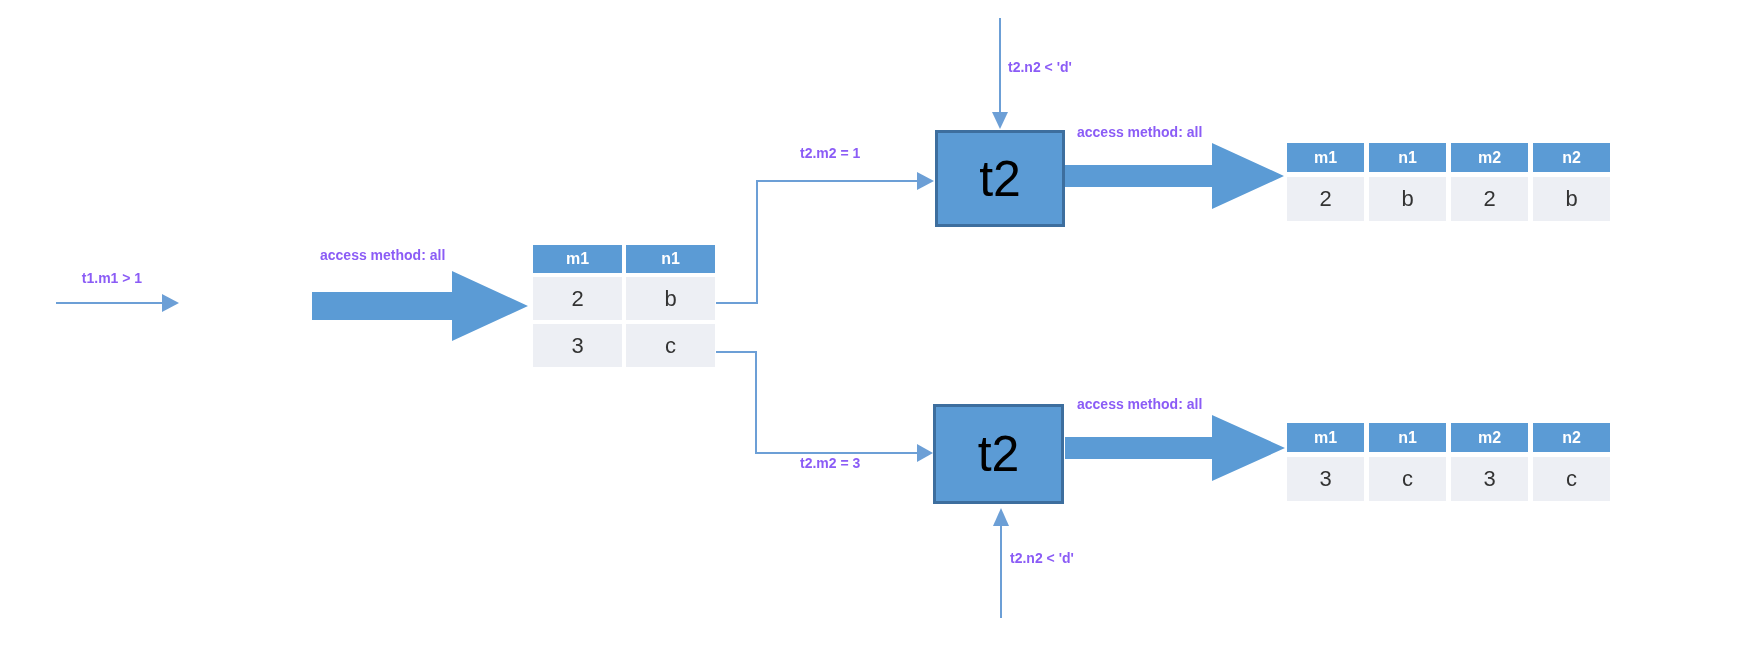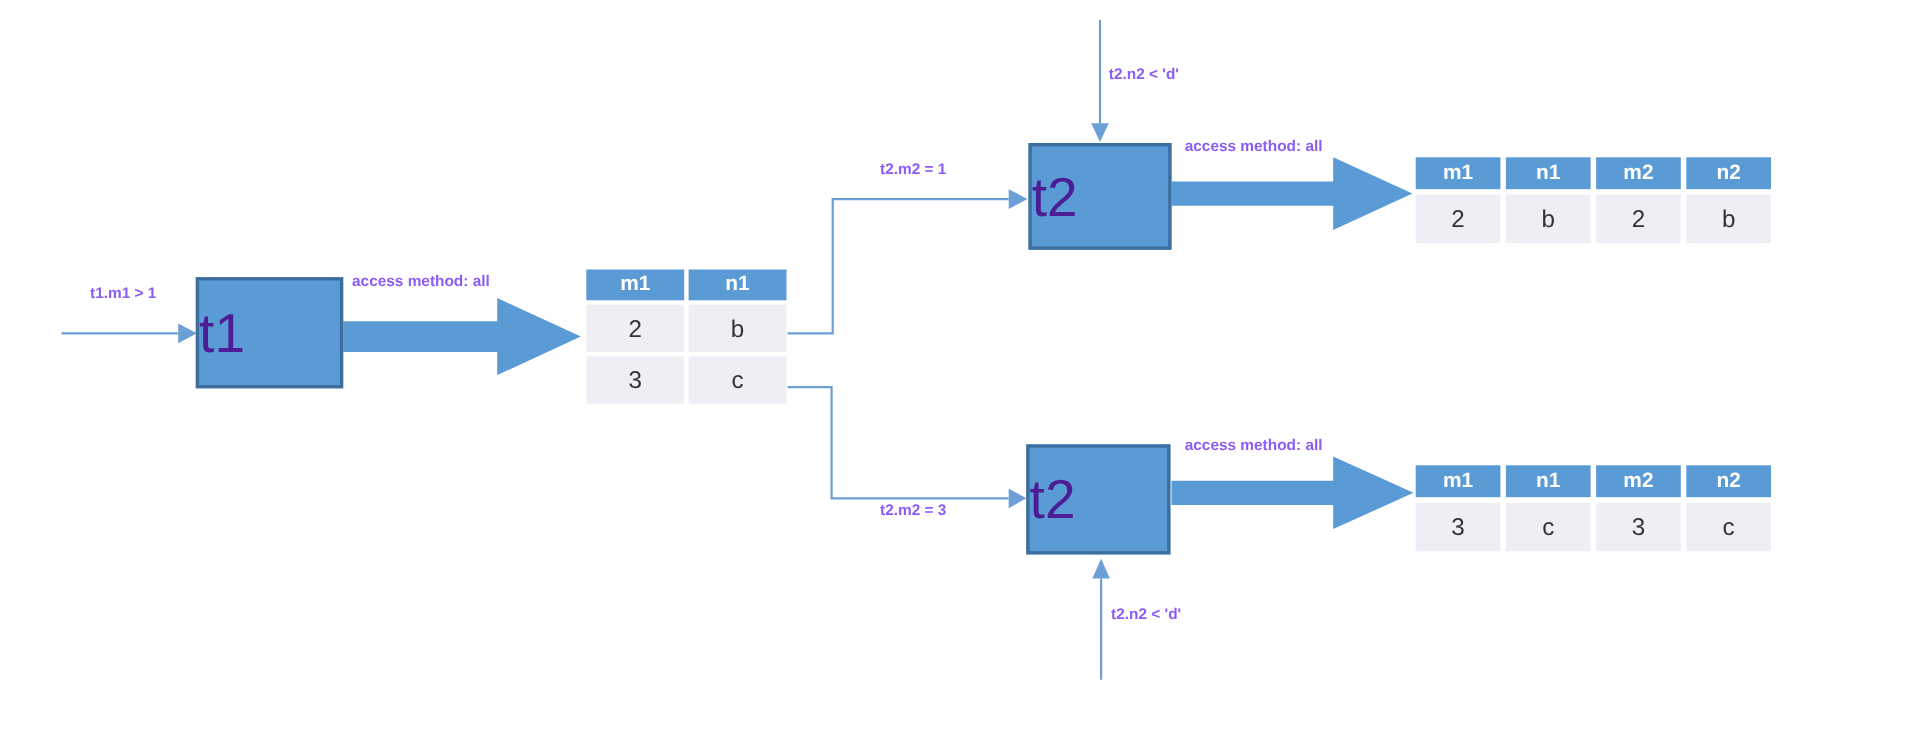--- a/index.html
+++ b/index.html
@@ -4,30 +4,30 @@
 <style>
   html,body{margin:0;padding:0;background:#ffffff;}
   body{font-family:"Liberation Sans",sans-serif;}
   .canvas{position:relative;width:1756px;height:666px;background:#ffffff;overflow:hidden;}
   svg.connectors{position:absolute;left:0;top:0;width:1756px;height:666px;}
   .thin{stroke:#6C9FD6;stroke-width:2;fill:none;}
   .thinhead{fill:#6C9FD6;stroke:none;}
   .thick{fill:#5B9BD5;stroke:none;}
 
   .node{position:absolute;background:#5B9BD5;border:3px solid #3D6E9E;
-        display:flex;align-items:center;justify-content:flex-start;
-        color:#4c1d95;font-size:50px;font-weight:400;box-sizing:border-box;}
+        display:flex;align-items:center;justify-content:center;
+        color:#000000;font-size:50px;font-weight:400;box-sizing:border-box;}
 
   .lbl{position:absolute;font-size:14px;font-weight:bold;color:#8b5cf6;white-space:nowrap;}
 
   .tbl{position:absolute;display:grid;}
   .tbl.two{grid-template-columns:89px 89px;grid-auto-rows:43px;gap:4px;}
   .tbl.four{grid-template-columns:77px 77px 77px 77px;grid-auto-rows:44px;gap:5px;}
   .cell{display:flex;align-items:center;justify-content:center;}
-  .cell.h{background:#5B9BD5;color:#ffffff;font-size:19px;font-weight:bold;margin-top:15px;}
+  .cell.h{background:#5B9BD5;color:#ffffff;font-size:16px;font-weight:bold;margin-top:15px;}
   .cell.d{background:#EDEFF4;color:#333333;font-size:22px;}
 </style>
 </head>
 <body>
 
 <div class="canvas">
 
   <svg class="connectors" viewBox="0 0 1756 666">
 
     <line class="thin" x1="56" y1="303" x2="162" y2="303"></line>
@@ -45,39 +45,36 @@
 
     <polyline class="thin" points="716,352 756,352 756,453 917,453"></polyline>
     <polygon class="thinhead" points="917,444 933,453 917,462"></polygon>
 
     <polygon class="thick" points="1065,437 1212,437 1212,415 1285,448 1212,481 1212,459 1065,459"></polygon>
 
     <line class="thin" x1="1001" y1="618" x2="1001" y2="526"></line>
     <polygon class="thinhead" points="1001,508 993,526 1009,526"></polygon>
   </svg>
 
-  <div class="lbl" style="left:66px;top:258px;width:92px;text-align:center;">t1.m1 &gt; 1</div>
+  <div class="lbl" style="left:66px;top:270px;width:92px;text-align:center;">t1.m1 &gt; 1</div>
 
   <div class="lbl" style="left:320px;top:247px;">access method: all</div>
 
   <div class="lbl" style="left:800px;top:145px;">t2.m2 = 1</div>
 
   <div class="lbl" style="left:1008px;top:59px;">t2.n2 &lt; 'd'</div>
 
   <div class="lbl" style="left:1077px;top:124px;">access method: all</div>
 
   <div class="lbl" style="left:800px;top:423px;margin-top:32px;">t2.m2 = 3</div>
 
   <div class="lbl" style="left:1077px;top:396px;">access method: all</div>
 
   <div class="lbl" style="left:1010px;top:550px;">t2.n2 &lt; 'd'</div>
 
-  <div class="node" style="left:178px;top:252px;width:134px;height:101px;">
-    <span>t1</span>
-  </div>
 
   <div class="node" style="left:935px;top:130px;width:130px;height:97px;">
     <span>t2</span>
   </div>
 
   <div class="node" style="left:933px;top:404px;width:131px;height:100px;">
     <span>t2</span>
   </div>
 
   <div class="tbl two" style="left:533px;top:230px;">

